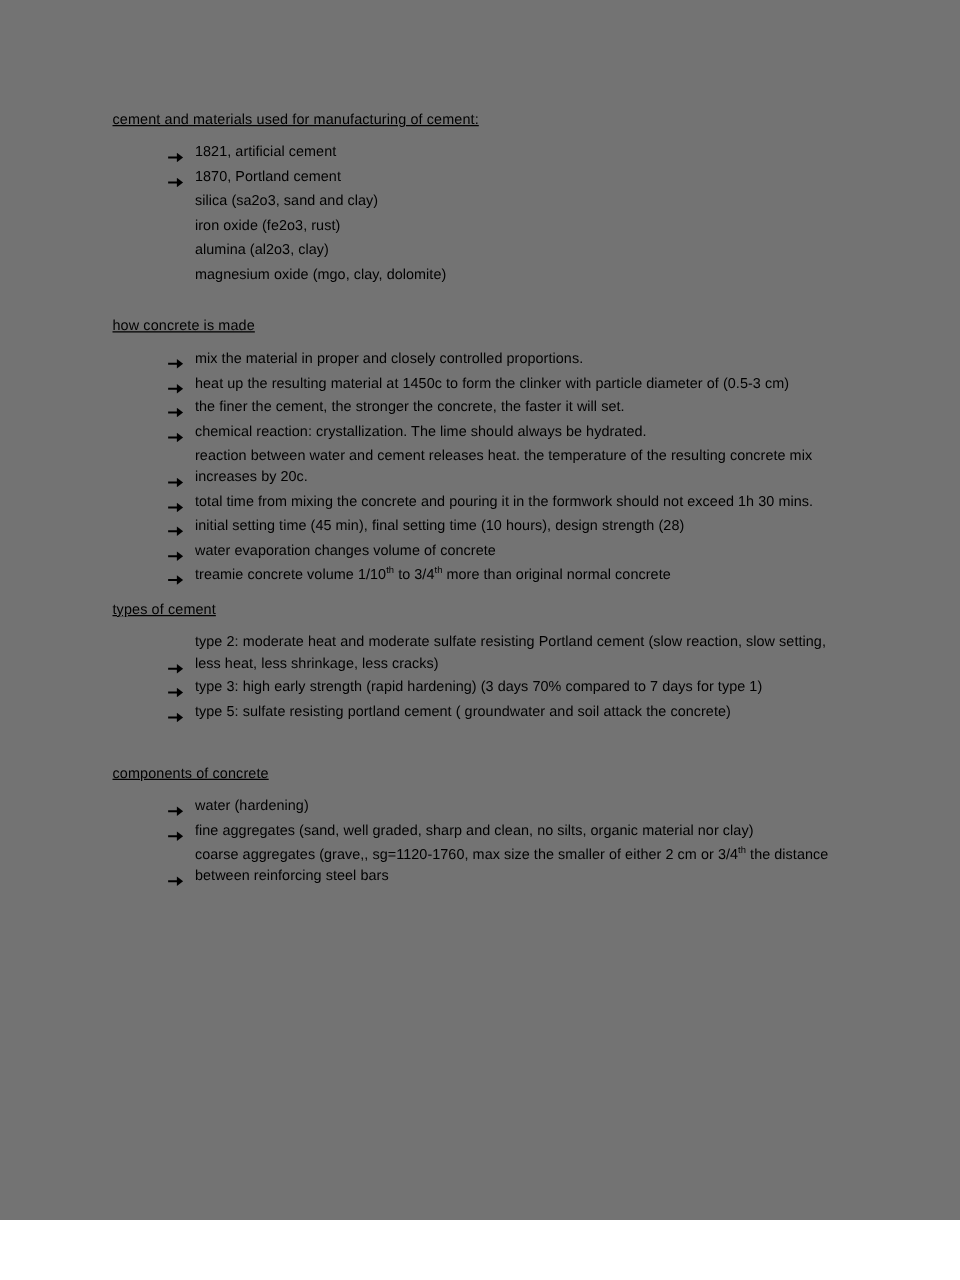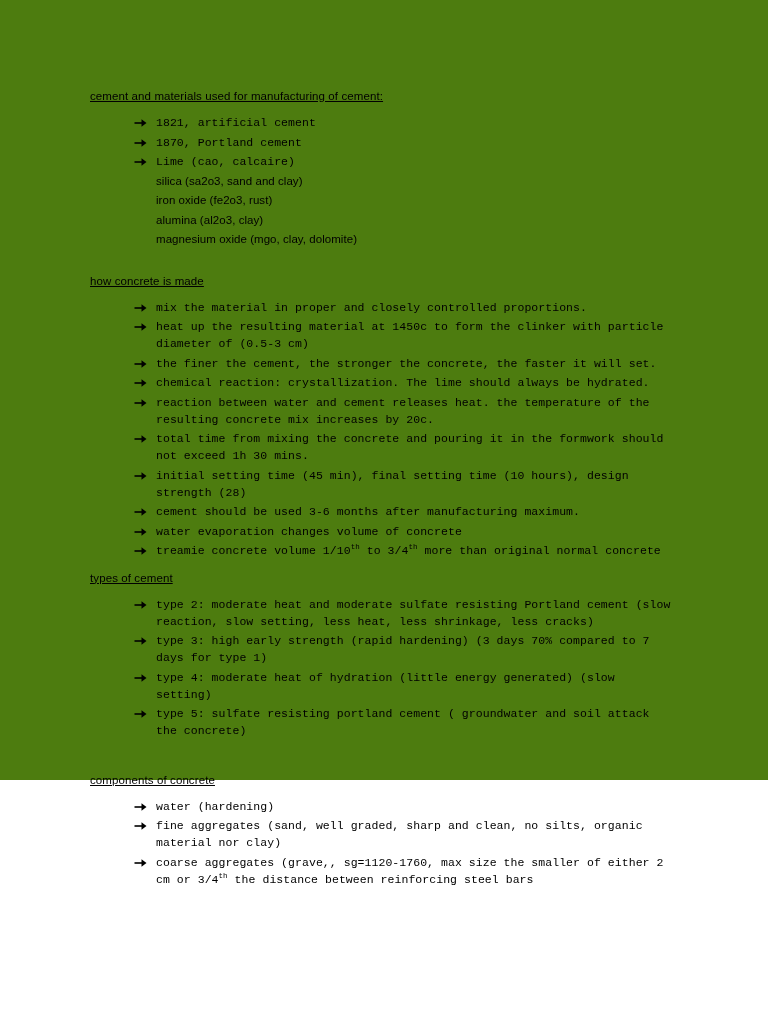--- a/index.html
+++ b/index.html
@@ -9,45 +9,44 @@
   }
   body {
     width: 768px;
     height: 1024px;
     font-family: "Liberation Sans", sans-serif;
     color: #000000;
   }
   .page {
     position: relative;
     width: 768px;
-    height: 780px;
+    height: 976px;
     box-sizing: border-box;
     padding: 88px 92px 0 90px;
-    background: #4d7c0f;
+    background: #737373;
   }
   .section {
     margin-bottom: 0;
   }
   .heading {
     font-size: 11.5px;
     line-height: 16px;
     text-decoration: underline;
     margin: 0 0 10px 0;
     letter-spacing: 0.1px;
   }
   .bullets {
     list-style: none;
     margin: 0;
     padding: 0 0 0 44px;
   }
   .bullet-row {
     display: flex;
-    align-items: flex-start;
+    align-items: flex-end;
     margin-bottom: 2.5px;
-    font-family: Liberation Mono, monospace;
   }
   .arrow {
     flex: 0 0 auto;
     width: 22px;
     font-size: 12px;
     line-height: 17px;
     color: #000;
     font-weight: bold;
   }
   .arrow svg { display: block; margin-top: 4px; }
@@ -88,29 +87,20 @@
           </div>
           <div class="bullet-row">
             <span class="arrow">
               <svg width="13" height="10" viewBox="0 0 13 10" aria-hidden="true">
                 <path d="M0.5 5 L8.5 5" stroke="#000" stroke-width="1.6" fill="none"></path>
                 <path d="M7.5 1.2 L12.5 5 L7.5 8.8 Z" fill="#000"></path>
               </svg>
             </span>
             <span class="btext">1870, Portland cement</span>
           </div>
-          <div class="bullet-row">
-            <span class="arrow">
-              <svg width="13" height="10" viewBox="0 0 13 10" aria-hidden="true">
-                <path d="M0.5 5 L8.5 5" stroke="#000" stroke-width="1.6" fill="none"></path>
-                <path d="M7.5 1.2 L12.5 5 L7.5 8.8 Z" fill="#000"></path>
-              </svg>
-            </span>
-            <span class="btext">Lime (cao, calcaire)</span>
-          </div>
           <div class="plain-row">
             <span class="arrow">
               <svg width="13" height="10" viewBox="0 0 13 10" aria-hidden="true">
                 <path d="M0.5 5 L8.5 5" stroke="#000" stroke-width="1.6" fill="none"></path>
                 <path d="M7.5 1.2 L12.5 5 L7.5 8.8 Z" fill="#000"></path>
               </svg>
             </span>
             <span class="btext">silica (sa2o3, sand and clay)</span>
           </div>
           <div class="plain-row">
@@ -209,29 +199,20 @@
             </span>
             <span class="btext">initial setting time (45 min), final setting time (10 hours), design strength (28)</span>
           </div>
           <div class="bullet-row">
             <span class="arrow">
               <svg width="13" height="10" viewBox="0 0 13 10" aria-hidden="true">
                 <path d="M0.5 5 L8.5 5" stroke="#000" stroke-width="1.6" fill="none"></path>
                 <path d="M7.5 1.2 L12.5 5 L7.5 8.8 Z" fill="#000"></path>
               </svg>
             </span>
-            <span class="btext">cement should be used 3-6 months after manufacturing maximum.</span>
-          </div>
-          <div class="bullet-row">
-            <span class="arrow">
-              <svg width="13" height="10" viewBox="0 0 13 10" aria-hidden="true">
-                <path d="M0.5 5 L8.5 5" stroke="#000" stroke-width="1.6" fill="none"></path>
-                <path d="M7.5 1.2 L12.5 5 L7.5 8.8 Z" fill="#000"></path>
-              </svg>
-            </span>
             <span class="btext">water evaporation changes volume of concrete</span>
           </div>
           <div class="bullet-row">
             <span class="arrow">
               <svg width="13" height="10" viewBox="0 0 13 10" aria-hidden="true">
                 <path d="M0.5 5 L8.5 5" stroke="#000" stroke-width="1.6" fill="none"></path>
                 <path d="M7.5 1.2 L12.5 5 L7.5 8.8 Z" fill="#000"></path>
               </svg>
             </span>
             <span class="btext">treamie concrete volume 1/10<sup>th</sup> to 3/4<sup>th</sup> more than original normal concrete</span>
@@ -252,29 +233,20 @@
             <span class="btext">type 2: moderate heat and moderate sulfate resisting Portland cement (slow reaction, slow setting, less heat, less shrinkage, less cracks)</span>
           </div>
           <div class="bullet-row">
             <span class="arrow">
               <svg width="13" height="10" viewBox="0 0 13 10" aria-hidden="true">
                 <path d="M0.5 5 L8.5 5" stroke="#000" stroke-width="1.6" fill="none"></path>
                 <path d="M7.5 1.2 L12.5 5 L7.5 8.8 Z" fill="#000"></path>
               </svg>
             </span>
             <span class="btext">type 3: high early strength (rapid hardening)  (3 days 70% compared to 7 days for type 1)</span>
-          </div>
-          <div class="bullet-row">
-            <span class="arrow">
-              <svg width="13" height="10" viewBox="0 0 13 10" aria-hidden="true">
-                <path d="M0.5 5 L8.5 5" stroke="#000" stroke-width="1.6" fill="none"></path>
-                <path d="M7.5 1.2 L12.5 5 L7.5 8.8 Z" fill="#000"></path>
-              </svg>
-            </span>
-            <span class="btext">type 4: moderate heat of hydration (little energy generated) (slow setting)</span>
           </div>
           <div class="bullet-row">
             <span class="arrow">
               <svg width="13" height="10" viewBox="0 0 13 10" aria-hidden="true">
                 <path d="M0.5 5 L8.5 5" stroke="#000" stroke-width="1.6" fill="none"></path>
                 <path d="M7.5 1.2 L12.5 5 L7.5 8.8 Z" fill="#000"></path>
               </svg>
             </span>
             <span class="btext">type 5: sulfate resisting portland cement ( groundwater and soil attack the concrete)</span>
           </div>

